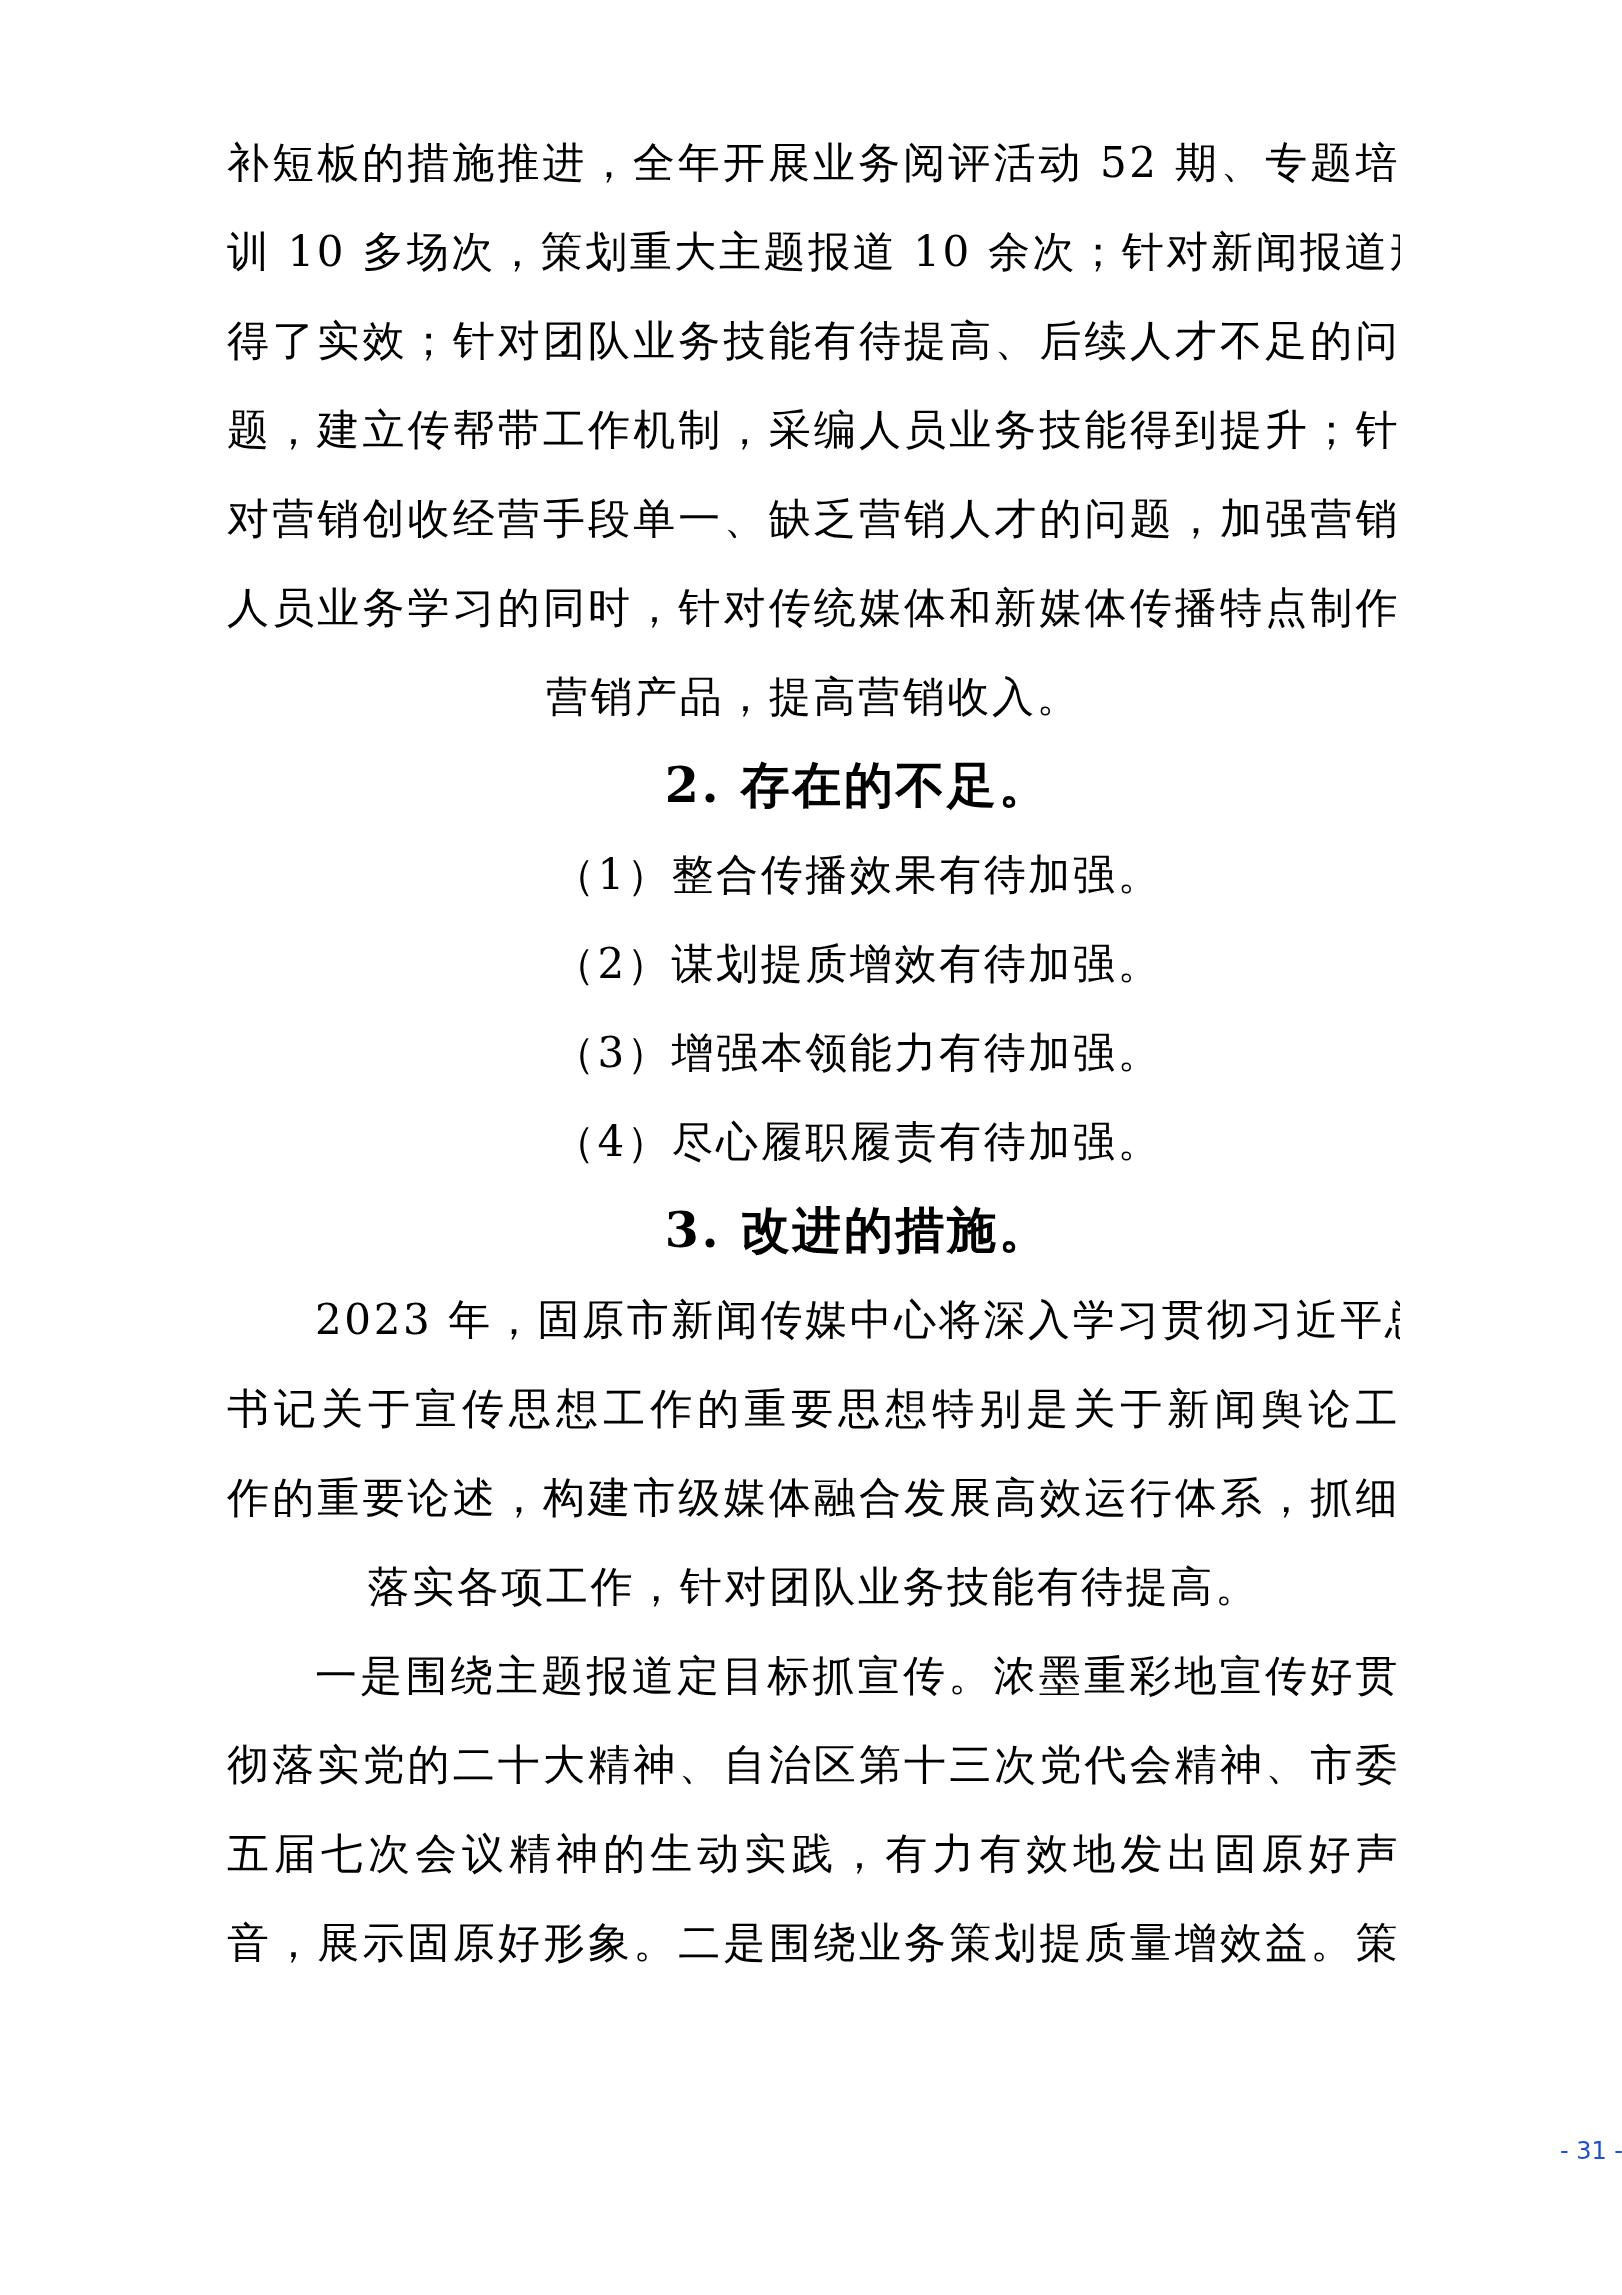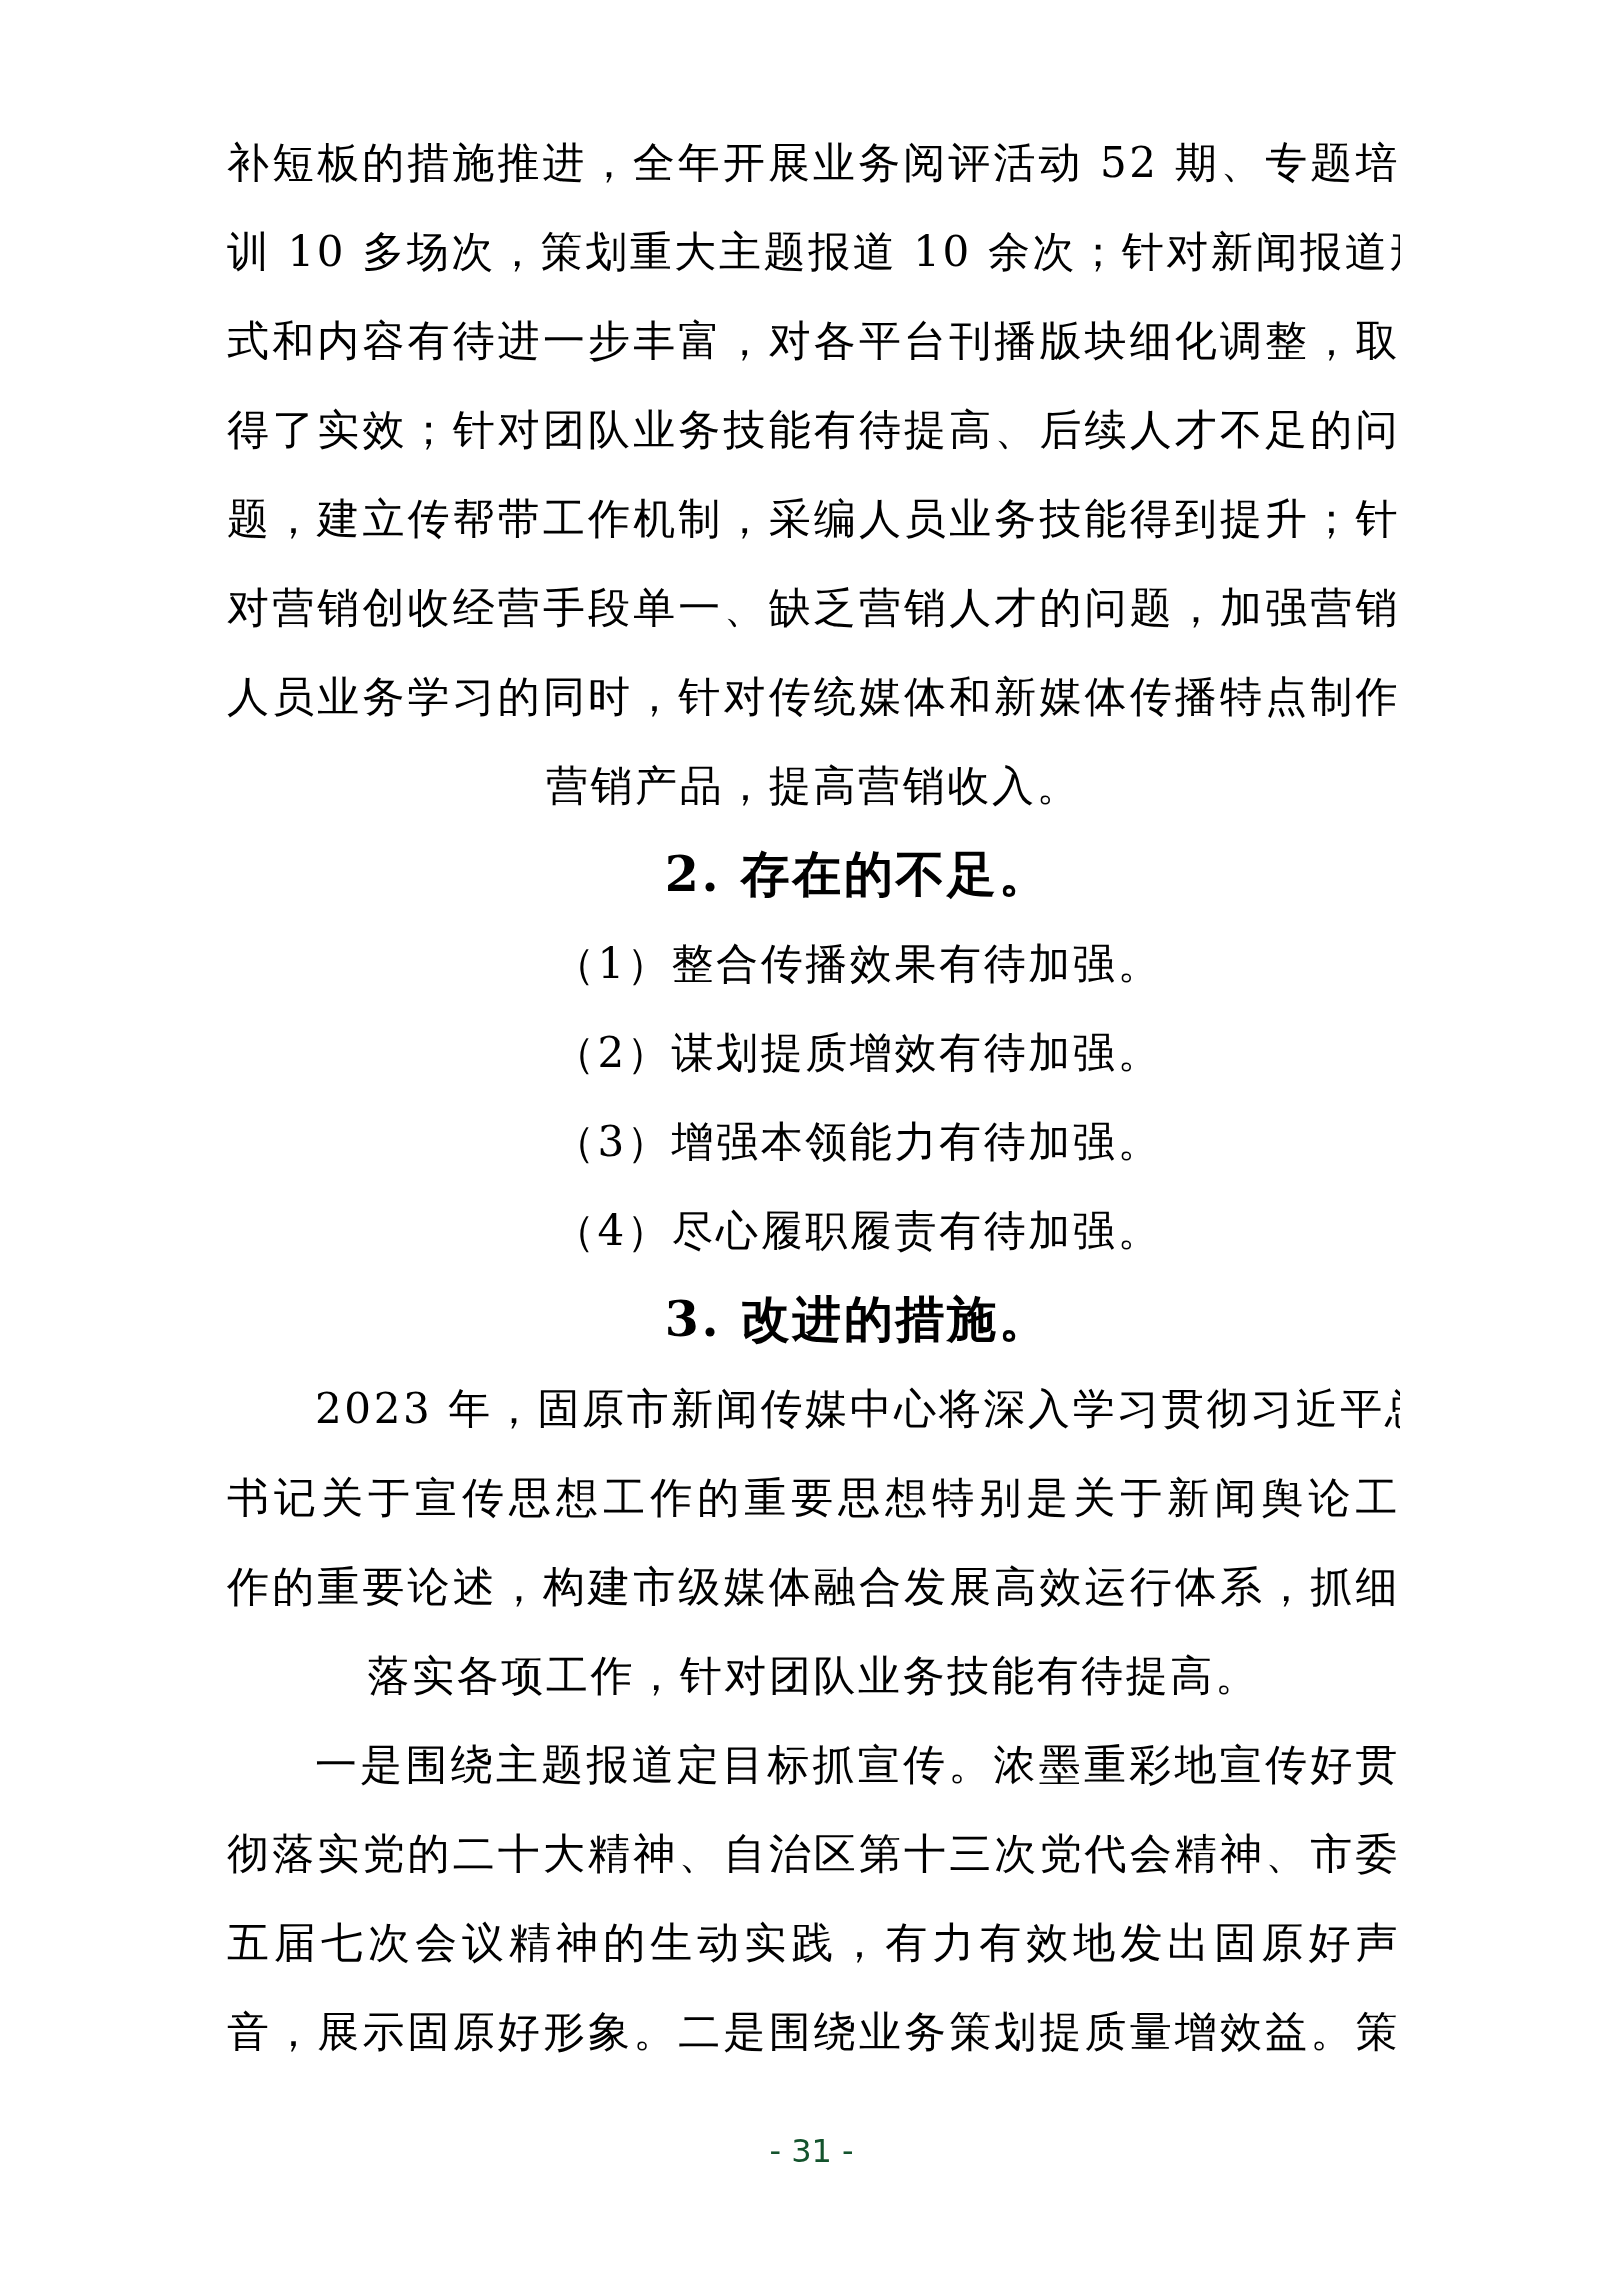--- a/index.html
+++ b/index.html
@@ -42,34 +42,33 @@
     font-weight: bold;
     font-size: 49px;
   }
   .footer {
     position: absolute;
     top: 2128px;
     left: 0;
     width: 1623px;
     height: 46px;
     line-height: 46px;
-    text-align: center;
-    font-size: 32px;
+    text-align: right;
+    font-size: 24px;
     font-family: "DejaVu Sans", sans-serif;
-    color: #14532d;
+    color: #1d4ed8;
   }
 </style>
 </head>
 <body>
 
 <div class="page">
   <div class="body-block">
     <div class="line j">补短板的措施推进，全年开展业务阅评活动 52 期、专题培</div>
     <div class="line j">训 10 多场次，策划重大主题报道 10 余次；针对新闻报道形</div>
-    <div class="line j">式和内容有待进一步丰富，对各平台刊播版块细化调整，取</div>
     <div class="line j">得了实效；针对团队业务技能有待提高、后续人才不足的问</div>
     <div class="line j">题，建立传帮带工作机制，采编人员业务技能得到提升；针</div>
     <div class="line j">对营销创收经营手段单一、缺乏营销人才的问题，加强营销</div>
     <div class="line j">人员业务学习的同时，针对传统媒体和新媒体传播特点制作</div>
     <div class="line">营销产品，提高营销收入。</div>
     <div class="line heading indent">2. 存在的不足。</div>
     <div class="line indent">（1）整合传播效果有待加强。</div>
     <div class="line indent">（2）谋划提质增效有待加强。</div>
     <div class="line indent">（3）增强本领能力有待加强。</div>
     <div class="line indent">（4）尽心履职履责有待加强。</div>

